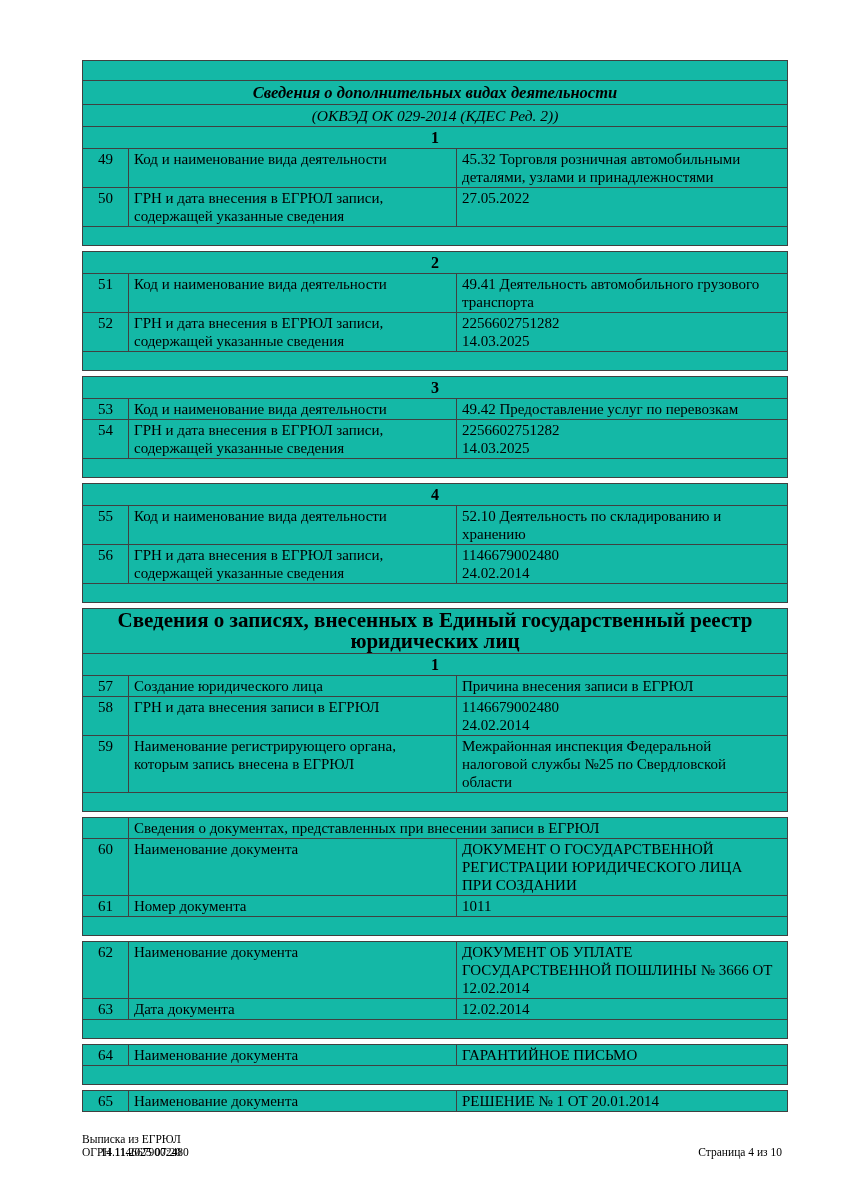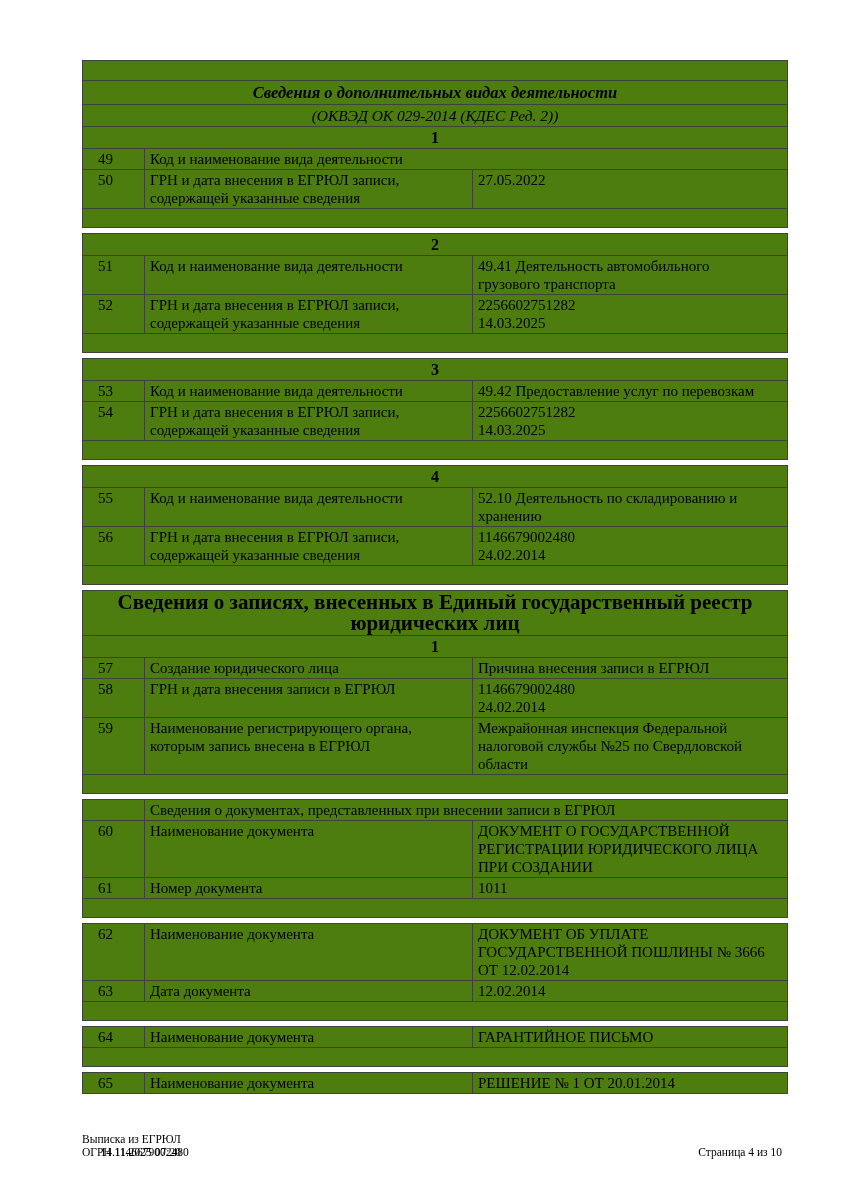--- a/index.html
+++ b/index.html
@@ -6,24 +6,24 @@
   html,body { width:848px; height:1200px; }
   body {
     position:relative;
     background:#ffffff;
     color:#000000;
     font-family:"Liberation Serif","DejaVu Serif",serif;
     font-size:15px;
   }
   .doc { position:absolute; left:82px; top:60px; width:706px; }
 
-  .tbl { border:1px solid #404040; margin-bottom:5px; background:#4d7c0f; }
+  .tbl { border:1px solid #404040; margin-bottom:5px; background:#14b8a6; }
   .row { display:grid; grid-template-columns:45px 328px 1fr; }
   .row + .row { border-top:1px solid #404040; }
-  .row > .cell + .cell { border-left:1px solid #404040;margin-left:16px; }
+  .row > .cell + .cell { border-left:1px solid #404040; }
   .cell { padding:1px 4px 1px 5px; line-height:18px; overflow:hidden; }
   .cell.num { text-align:center; padding-left:1px; padding-right:1px; }
   .cell.val { padding-right:12px; }
 
   .row.full { display:block; text-align:center; }
   .row.spacer { height:19px; }
   .hdr-title { font-weight:bold; font-style:italic; font-size:16.5px; line-height:21px; padding:1px 4px; }
   .hdr-subtitle { font-style:italic; font-size:15.5px; line-height:19px; padding:1px 4px; }
   .hdr-num { font-weight:bold; font-size:16px; line-height:19px; padding:1px 4px; }
   .hdr-section { font-weight:bold; font-size:21px; line-height:21px; padding:1px 4px; }
@@ -39,20 +39,24 @@
 <div class="doc">
 
   <div class="tbl">
     <div class="row spacer"></div>
     <div class="row full hdr-title">Сведения о дополнительных видах деятельности</div>
     <div class="row full hdr-subtitle">(ОКВЭД ОК 029-2014 (КДЕС Ред. 2))</div>
     <div class="row full hdr-num">1</div>
     <div class="row">
       <div class="cell num">49</div>
       <div class="cell">Код и наименование вида деятельности</div>
+      <div class="cell val">
+        <div>45.32 Торговля розничная автомобильными деталями, узлами и принадлежностями</div>
+        <div></div>
+      </div>
     </div>
     <div class="row">
       <div class="cell num">50</div>
       <div class="cell">ГРН и дата внесения в ЕГРЮЛ записи, содержащей указанные сведения</div>
       <div class="cell val">
         <div>27.05.2022</div>
       </div>
     </div>
     <div class="row spacer"></div>
   </div>

